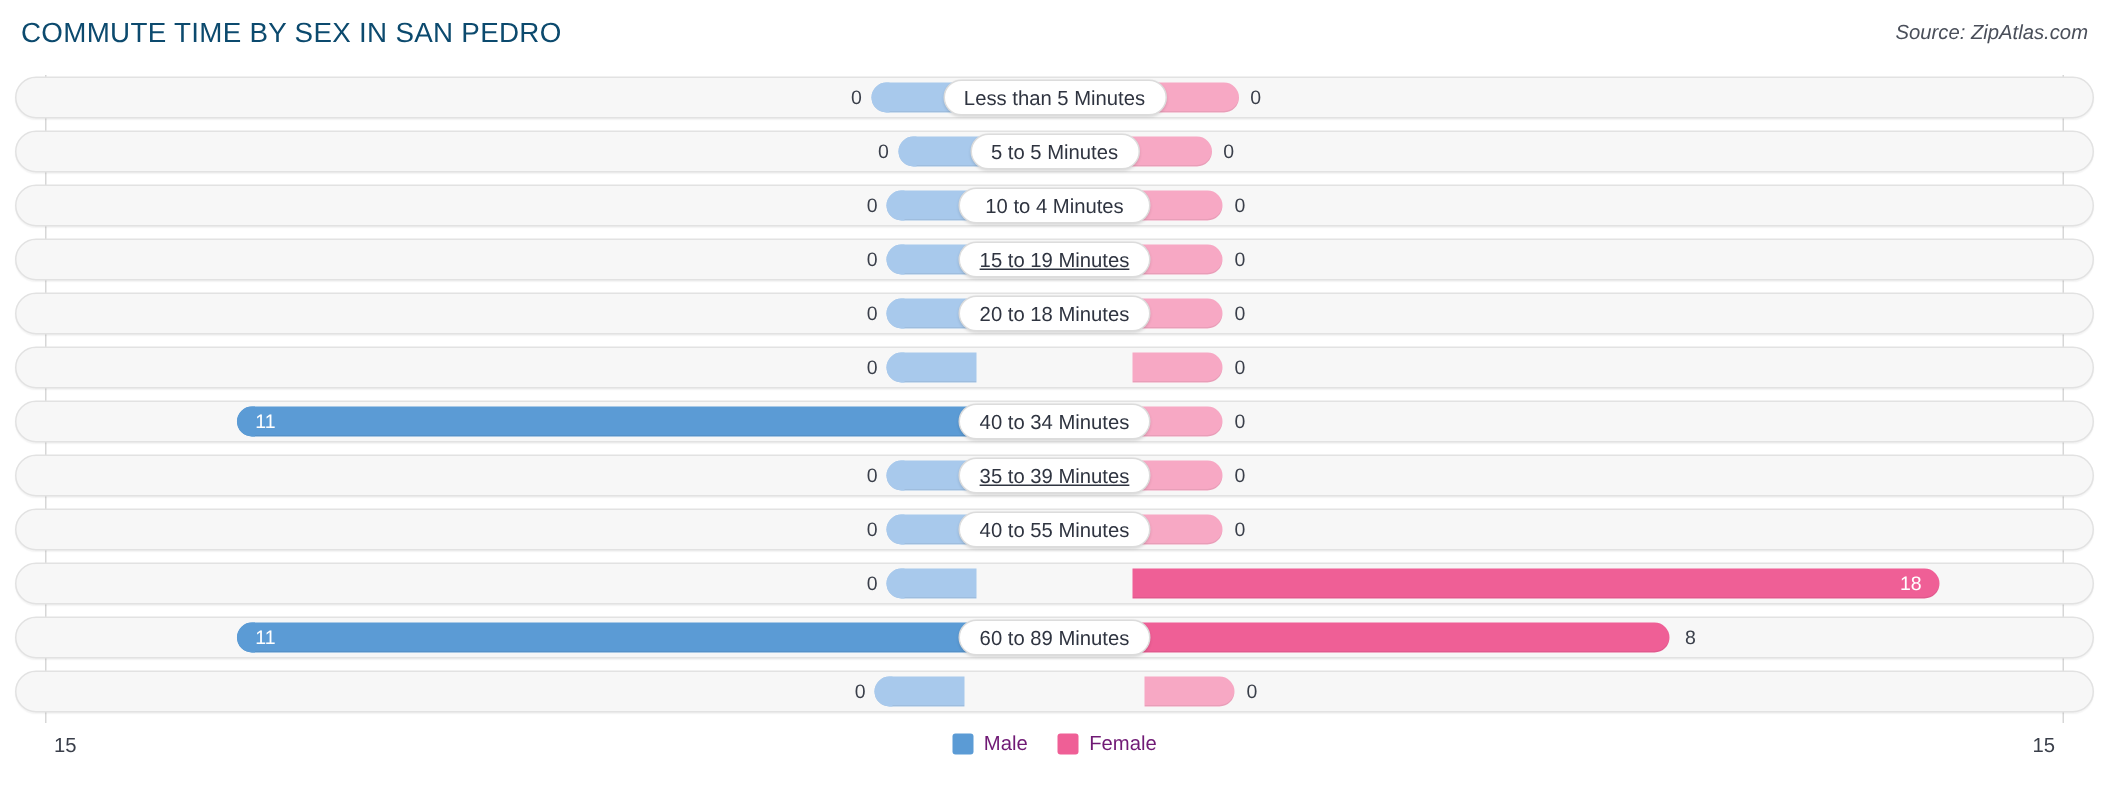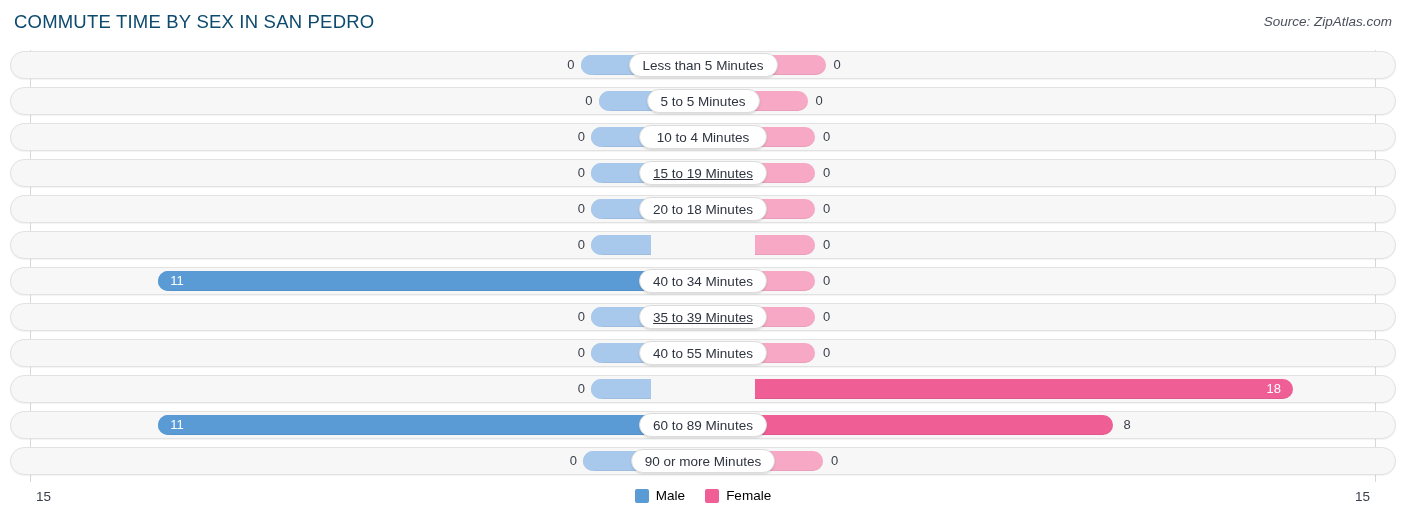--- a/index.html
+++ b/index.html
@@ -107,21 +107,21 @@
   }
   #tick-right{
     position:absolute;right:36px;top:6px;font-size:13.5px;color:#3a3f4a;
   }
   #legend{
     position:absolute;left:0;top:6px;width:1406px;
     display:flex;justify-content:center;align-items:center;gap:20px;
   }
   .legend-item{display:flex;align-items:center;gap:7px;}
   .swatch{width:14px;height:14px;border-radius:2px;display:block;}
-  .legend-label{font-size:13.5px;color:#000000;line-height:14px;}
+  .legend-label{font-size:13.5px;color:#701a75;line-height:14px;}
 </style>
 </head>
 <body>
 
 <div id="header">
   <div id="chart-title">COMMUTE TIME BY SEX IN SAN PEDRO</div>
   <div id="chart-source">Source: ZipAtlas.com</div>
 </div>
 
 <div id="plot">
@@ -213,21 +213,20 @@
         <div class="bar bar-female" style="left: 745px; width: 358.4px;"></div>
         <div class="val val-out" style="left: 1113.4px;">8</div>
         <div class="pill" style="visibility: visible; left: 629px; width: 128px;">60 to 89 Minutes</div>
       </div>
       <div class="row" style="top: 401px;">
         <div class="track"></div>
         <div class="bar bar-male zero" style="left: 573px; width: 60px;"></div>
         <div class="val val-out" style="left: 555px; width: 12px; text-align: right;">0</div>
         <div class="bar bar-female zero" style="left: 753px; width: 60px;"></div>
         <div class="val val-out" style="left: 821px;">0</div>
-        <div class="pill" style="visibility: visible; left: 621px; width: 144px;">90 or more Minutes</div>
       </div>
     </div>
 </div>
 
 <div id="footer">
   <div id="tick-left">15</div>
   <div id="tick-right">15</div>
   <div id="legend">
       <div class="legend-item">
         <span class="swatch" style="background: rgb(91, 155, 213);"></span>

